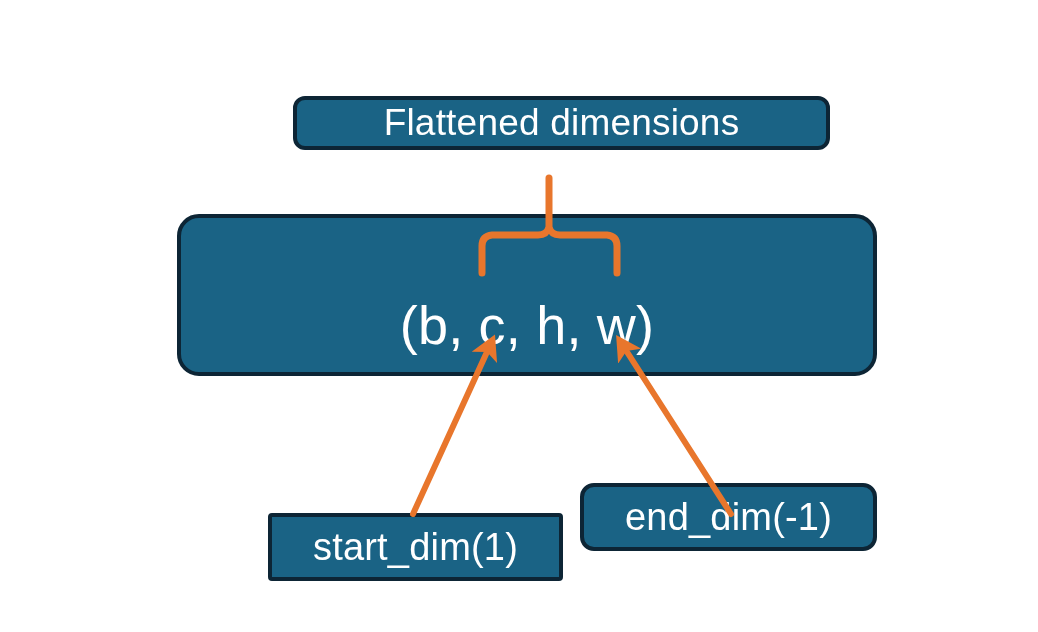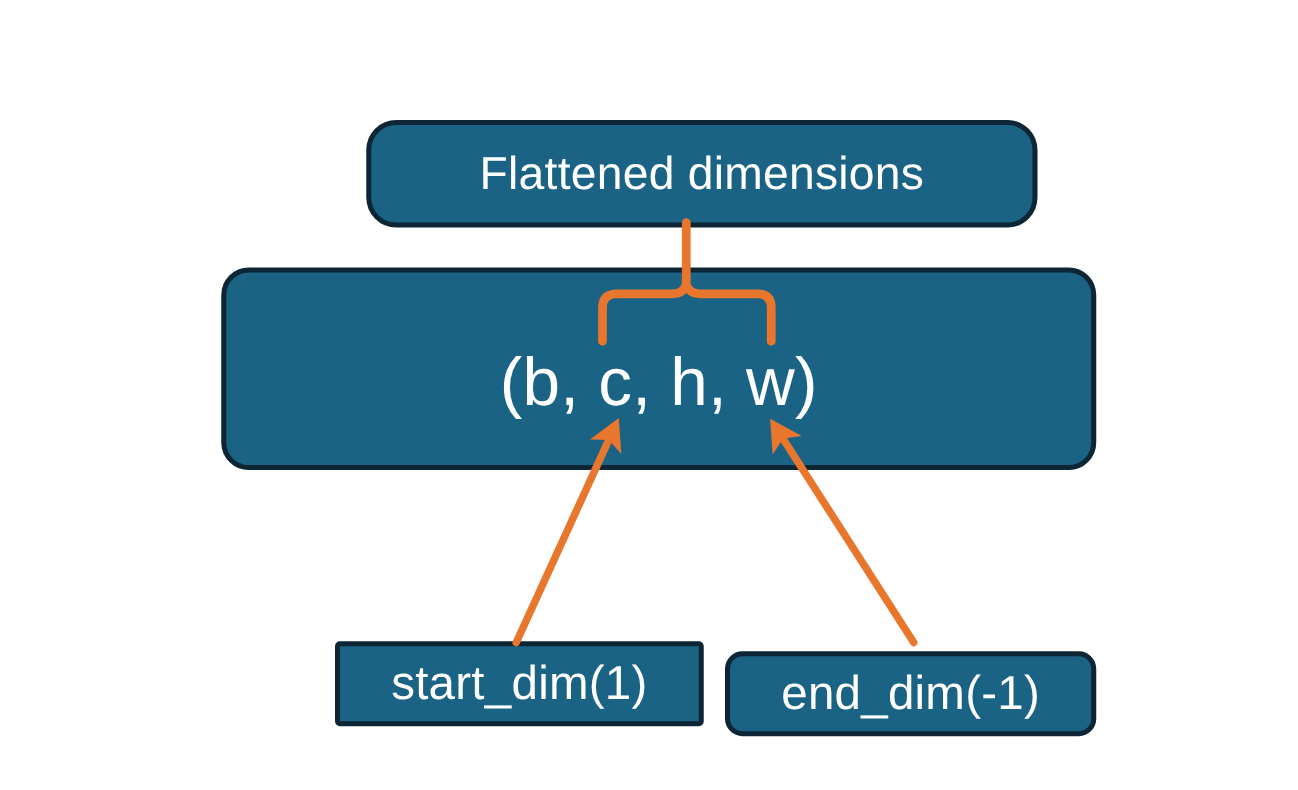--- a/index.html
+++ b/index.html
@@ -27,50 +27,50 @@
     color: #ffffff;
     font-weight: 400;
     letter-spacing: 0.2px;
     text-align: center;
     z-index: 2;
   }
   #node-flattened {
     left: 293px;
     top: 96px;
     width: 537px;
-    height: 86px;
-    border-radius: 24px;
+    height: 54px;
+    border-radius: 12px;
     font-size: 37px;
     z-index: 3;
   }
   #node-shape {
     left: 177px;
     top: 214px;
     width: 700px;
     height: 162px;
     border-radius: 22px;
     font-size: 54px;
     z-index: 1;
   }
   #node-shape .shape-label {
     position: relative;
-    top: 11px;
+    top: 30px;
     text-align: right;
   }
   #node-start {
     left: 268px;
     top: 513px;
     width: 295px;
     height: 68px;
     border-radius: 4px;
     font-size: 38px;
   }
   #node-end {
     left: 580px;
-    top: 521px;
+    top: 483px;
     width: 297px;
     height: 68px;
     border-radius: 14px;
     font-size: 38px;
   }
   #overlay {
     position: absolute;
     left: 0;
     top: 0;
     width: 1038px;

